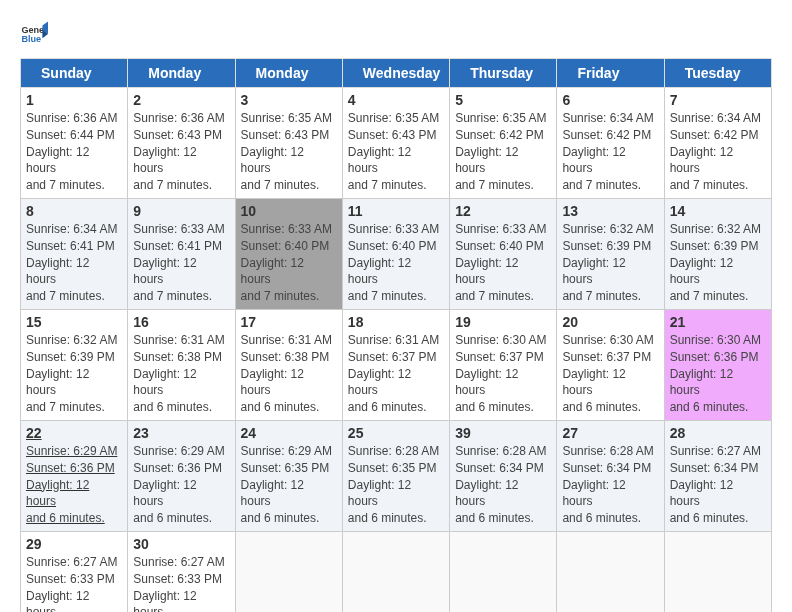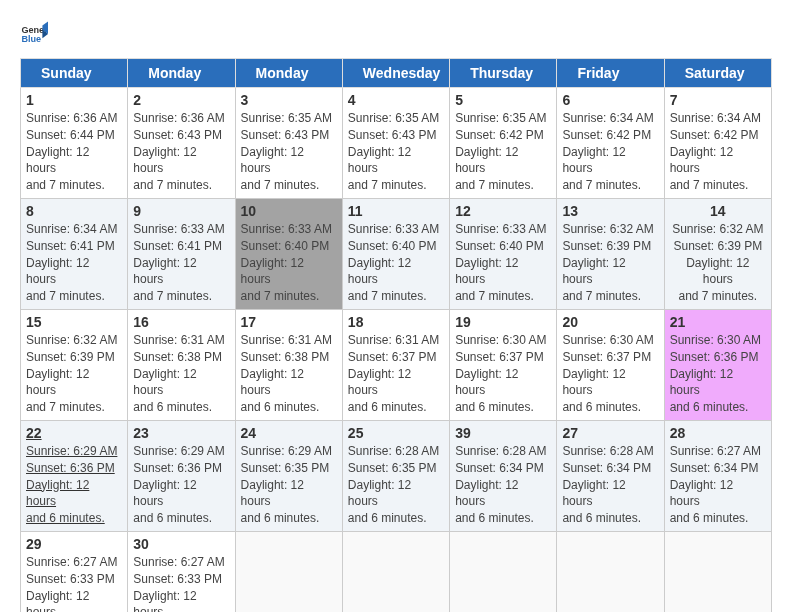--- a/index.html
+++ b/index.html
@@ -104,21 +104,21 @@
 
 <table>
   <thead>
     <tr>
     <th>Sunday</th>
         <th>Monday</th>
         <th>Monday</th>
         <th>Wednesday</th>
         <th>Thursday</th>
         <th>Friday</th>
-        <th>Saturday</th>
+        <th>Tuesday</th>
       </tr>
   </thead>
   <tbody id="calendar-body">
   <tr>
         <td style="background-color: rgb(255, 255, 255);">
           <span class="day-num">1</span>
           <div class="day-info" style="white-space: pre-line;">Sunrise: 6:36 AM
 Sunset: 6:44 PM
 Daylight: 12 hours
 and 7 minutes.</div>
@@ -202,21 +202,21 @@
 Daylight: 12 hours
 and 7 minutes.</div>
         </td>
         <td style="background-color: rgb(240, 244, 248);">
           <span class="day-num">13</span>
           <div class="day-info" style="white-space: pre-line;">Sunrise: 6:32 AM
 Sunset: 6:39 PM
 Daylight: 12 hours
 and 7 minutes.</div>
         </td>
-        <td style="background-color: rgb(240, 244, 248); text-align: center;">
+        <td style="background-color: rgb(240, 244, 248);">
           <span class="day-num">14</span>
           <div class="day-info" style="white-space: pre-line;">Sunrise: 6:32 AM
 Sunset: 6:39 PM
 Daylight: 12 hours
 and 7 minutes.</div>
         </td>
       </tr>
       <tr>
         <td style="background-color: rgb(255, 255, 255);">
           <span class="day-num">15</span>

